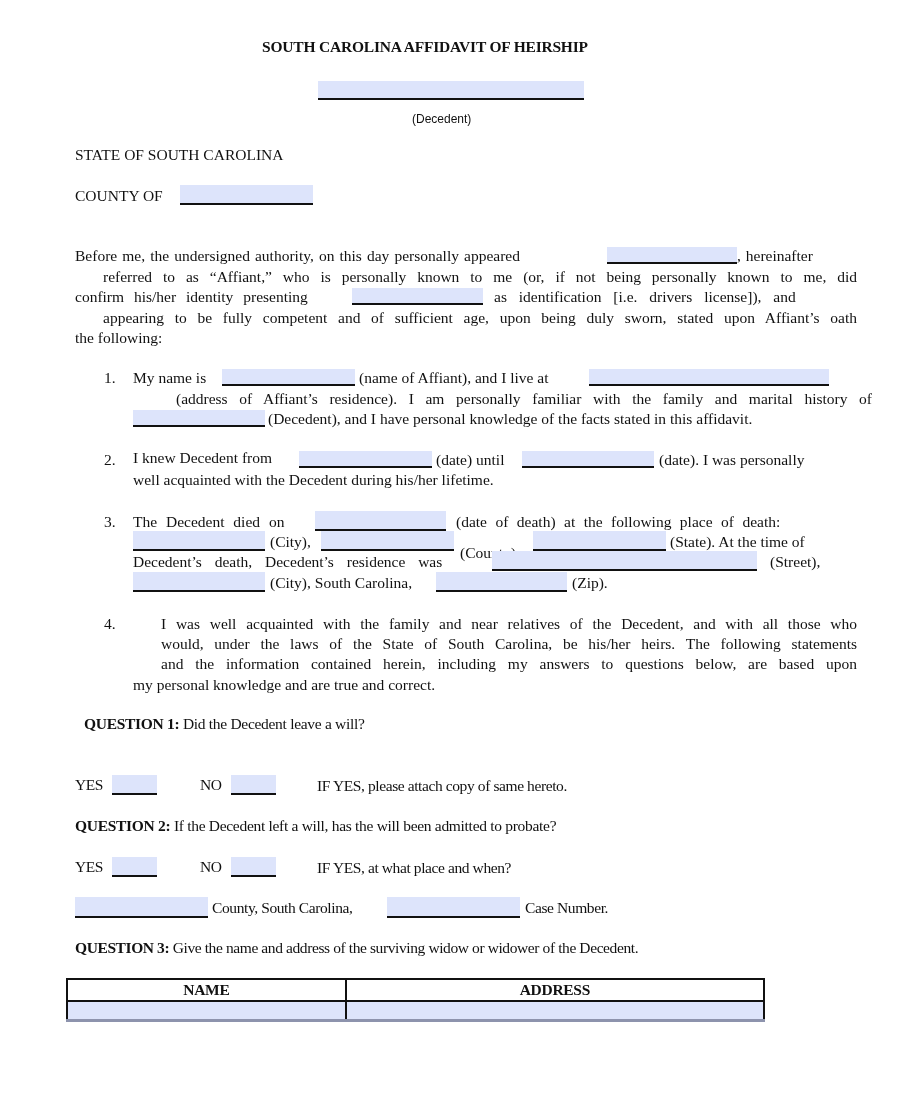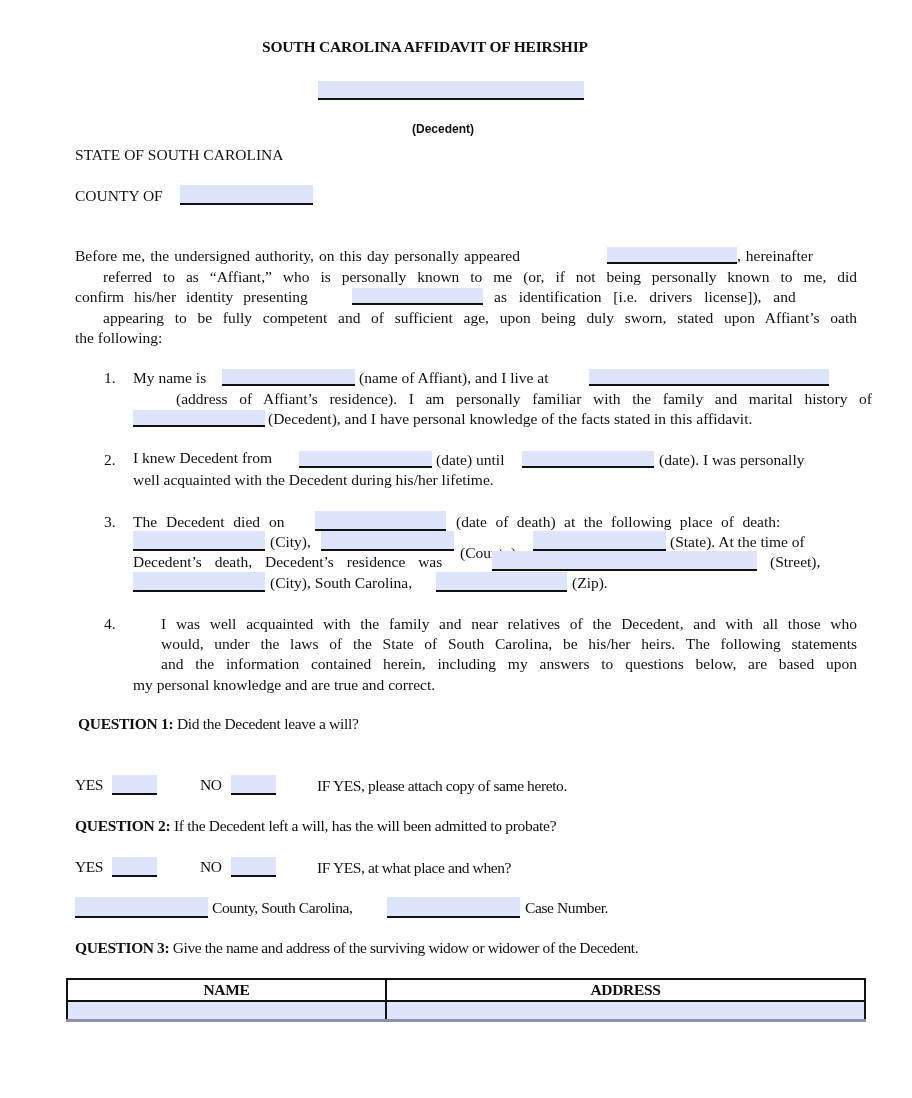--- a/index.html
+++ b/index.html
@@ -5,32 +5,32 @@
   html, body { margin: 0; padding: 0; background: #ffffff; }
   body { width: 912px; height: 1098px; position: relative; overflow: hidden;
          font-family: "Liberation Serif", "DejaVu Serif", serif; color: #111; }
   .abs { position: absolute; white-space: nowrap; }
   .txt { font-size: 15.5px; line-height: 20px; }
   .bold { font-weight: bold; }
   .title { font-size: 15.5px; font-weight: bold; letter-spacing: -0.2px; }
   .small { font-family: "Liberation Sans", "DejaVu Sans", sans-serif; font-size: 12px; }
   .field { position: absolute; background: #dde4fb; border-bottom: 2px solid #111; height: 17px; box-sizing: border-box; }
   .just { text-align: justify; text-align-last: justify; white-space: normal; margin-left: 28px; }
-  table.grid { position: absolute; left: 66px; top: 978px; width: 800px; border-collapse: collapse; }
+  table.grid { position: absolute; left: 66px; top: 978px; width: 699px; border-collapse: collapse; }
   table.grid th { border: 2px solid #111; font-weight: bold; font-size: 15.5px; height: 20px; padding: 0;
                   font-family: "Liberation Serif", serif; letter-spacing: -0.3px; }
   table.grid td { border-left: 2px solid #111; border-right: 2px solid #111; border-bottom: 3px solid #8d93ad;
                   background: #dde4fb; height: 17px; padding: 0; }
 </style>
 </head>
 <body>
 
 <div class="abs title" style="left:262px; top:38px;">SOUTH CAROLINA AFFIDAVIT OF HEIRSHIP</div>
 <div class="field" style="left:318px; top:81px; width:266px; height:19px;"></div>
-<div class="abs small" style="left:412px; top:122px;font-weight:bold;">(Decedent)</div>
+<div class="abs small" style="left:412px; top:112px;">(Decedent)</div>
 
 <div class="abs txt" style="left:75px; top:145px;">STATE OF SOUTH CAROLINA</div>
 <div class="abs txt" style="left:75px; top:186px;">COUNTY OF</div>
 <div class="field" style="left:180px; top:185px; width:133px; height:20px;"></div>
 
 <div class="abs txt" style="left:75px; top:246px; word-spacing:1.2px;">Before me, the undersigned authority, on this day personally appeared</div>
 <div class="field" style="left:607px; top:247px; width:130px;"></div>
 <div class="abs txt" style="left:737px; top:246px; word-spacing:1px;">, hereinafter</div>
 
 <div class="abs txt just" style="left:75px; top:267px; width:754px;">referred to as “Affiant,” who is personally known to me (or, if not being personally known to me, did</div>
@@ -79,21 +79,21 @@
 <div class="abs txt" style="left:270px; top:573px;">(City), South Carolina,</div>
 <div class="field" style="left:436px; top:572px; width:131px; height:20px;"></div>
 <div class="abs txt" style="left:572px; top:573px;">(Zip).</div>
 
 <div class="abs txt" style="left:104px; top:614px;">4.</div>
 <div class="abs txt just" style="left:133px; top:614px; width:696px;">I was well acquainted with the family and near relatives of the Decedent, and with all those who</div>
 <div class="abs txt just" style="left:133px; top:634px; width:696px;">would, under the laws of the State of South Carolina, be his/her heirs. The following statements</div>
 <div class="abs txt just" style="left:133px; top:654px; width:696px;">and the information contained herein, including my answers to questions below, are based upon</div>
 <div class="abs txt" style="left:133px; top:675px;">my personal knowledge and are true and correct.</div>
 
-<div class="abs txt" style="left:78px; top:714px; letter-spacing:-0.3px;">
+<div class="abs txt" style="left:84px; top:714px; letter-spacing:-0.3px;">
   <span class="bold">QUESTION 1:</span>
   <span>Did the Decedent leave a will?</span>
 </div>
 <div class="abs txt" style="left:75px; top:775px; letter-spacing:-0.5px;">YES</div>
 <div class="field" style="left:112px; top:775px; width:45px; height:20px;"></div>
 <div class="abs txt" style="left:200px; top:775px; letter-spacing:-0.5px;">NO</div>
 <div class="field" style="left:231px; top:775px; width:45px; height:20px;"></div>
 <div class="abs txt" style="left:317px; top:776px; letter-spacing:-0.4px;">IF YES, please attach copy of same hereto.</div>
 
 <div class="abs txt" style="left:75px; top:816px; letter-spacing:-0.3px;">

